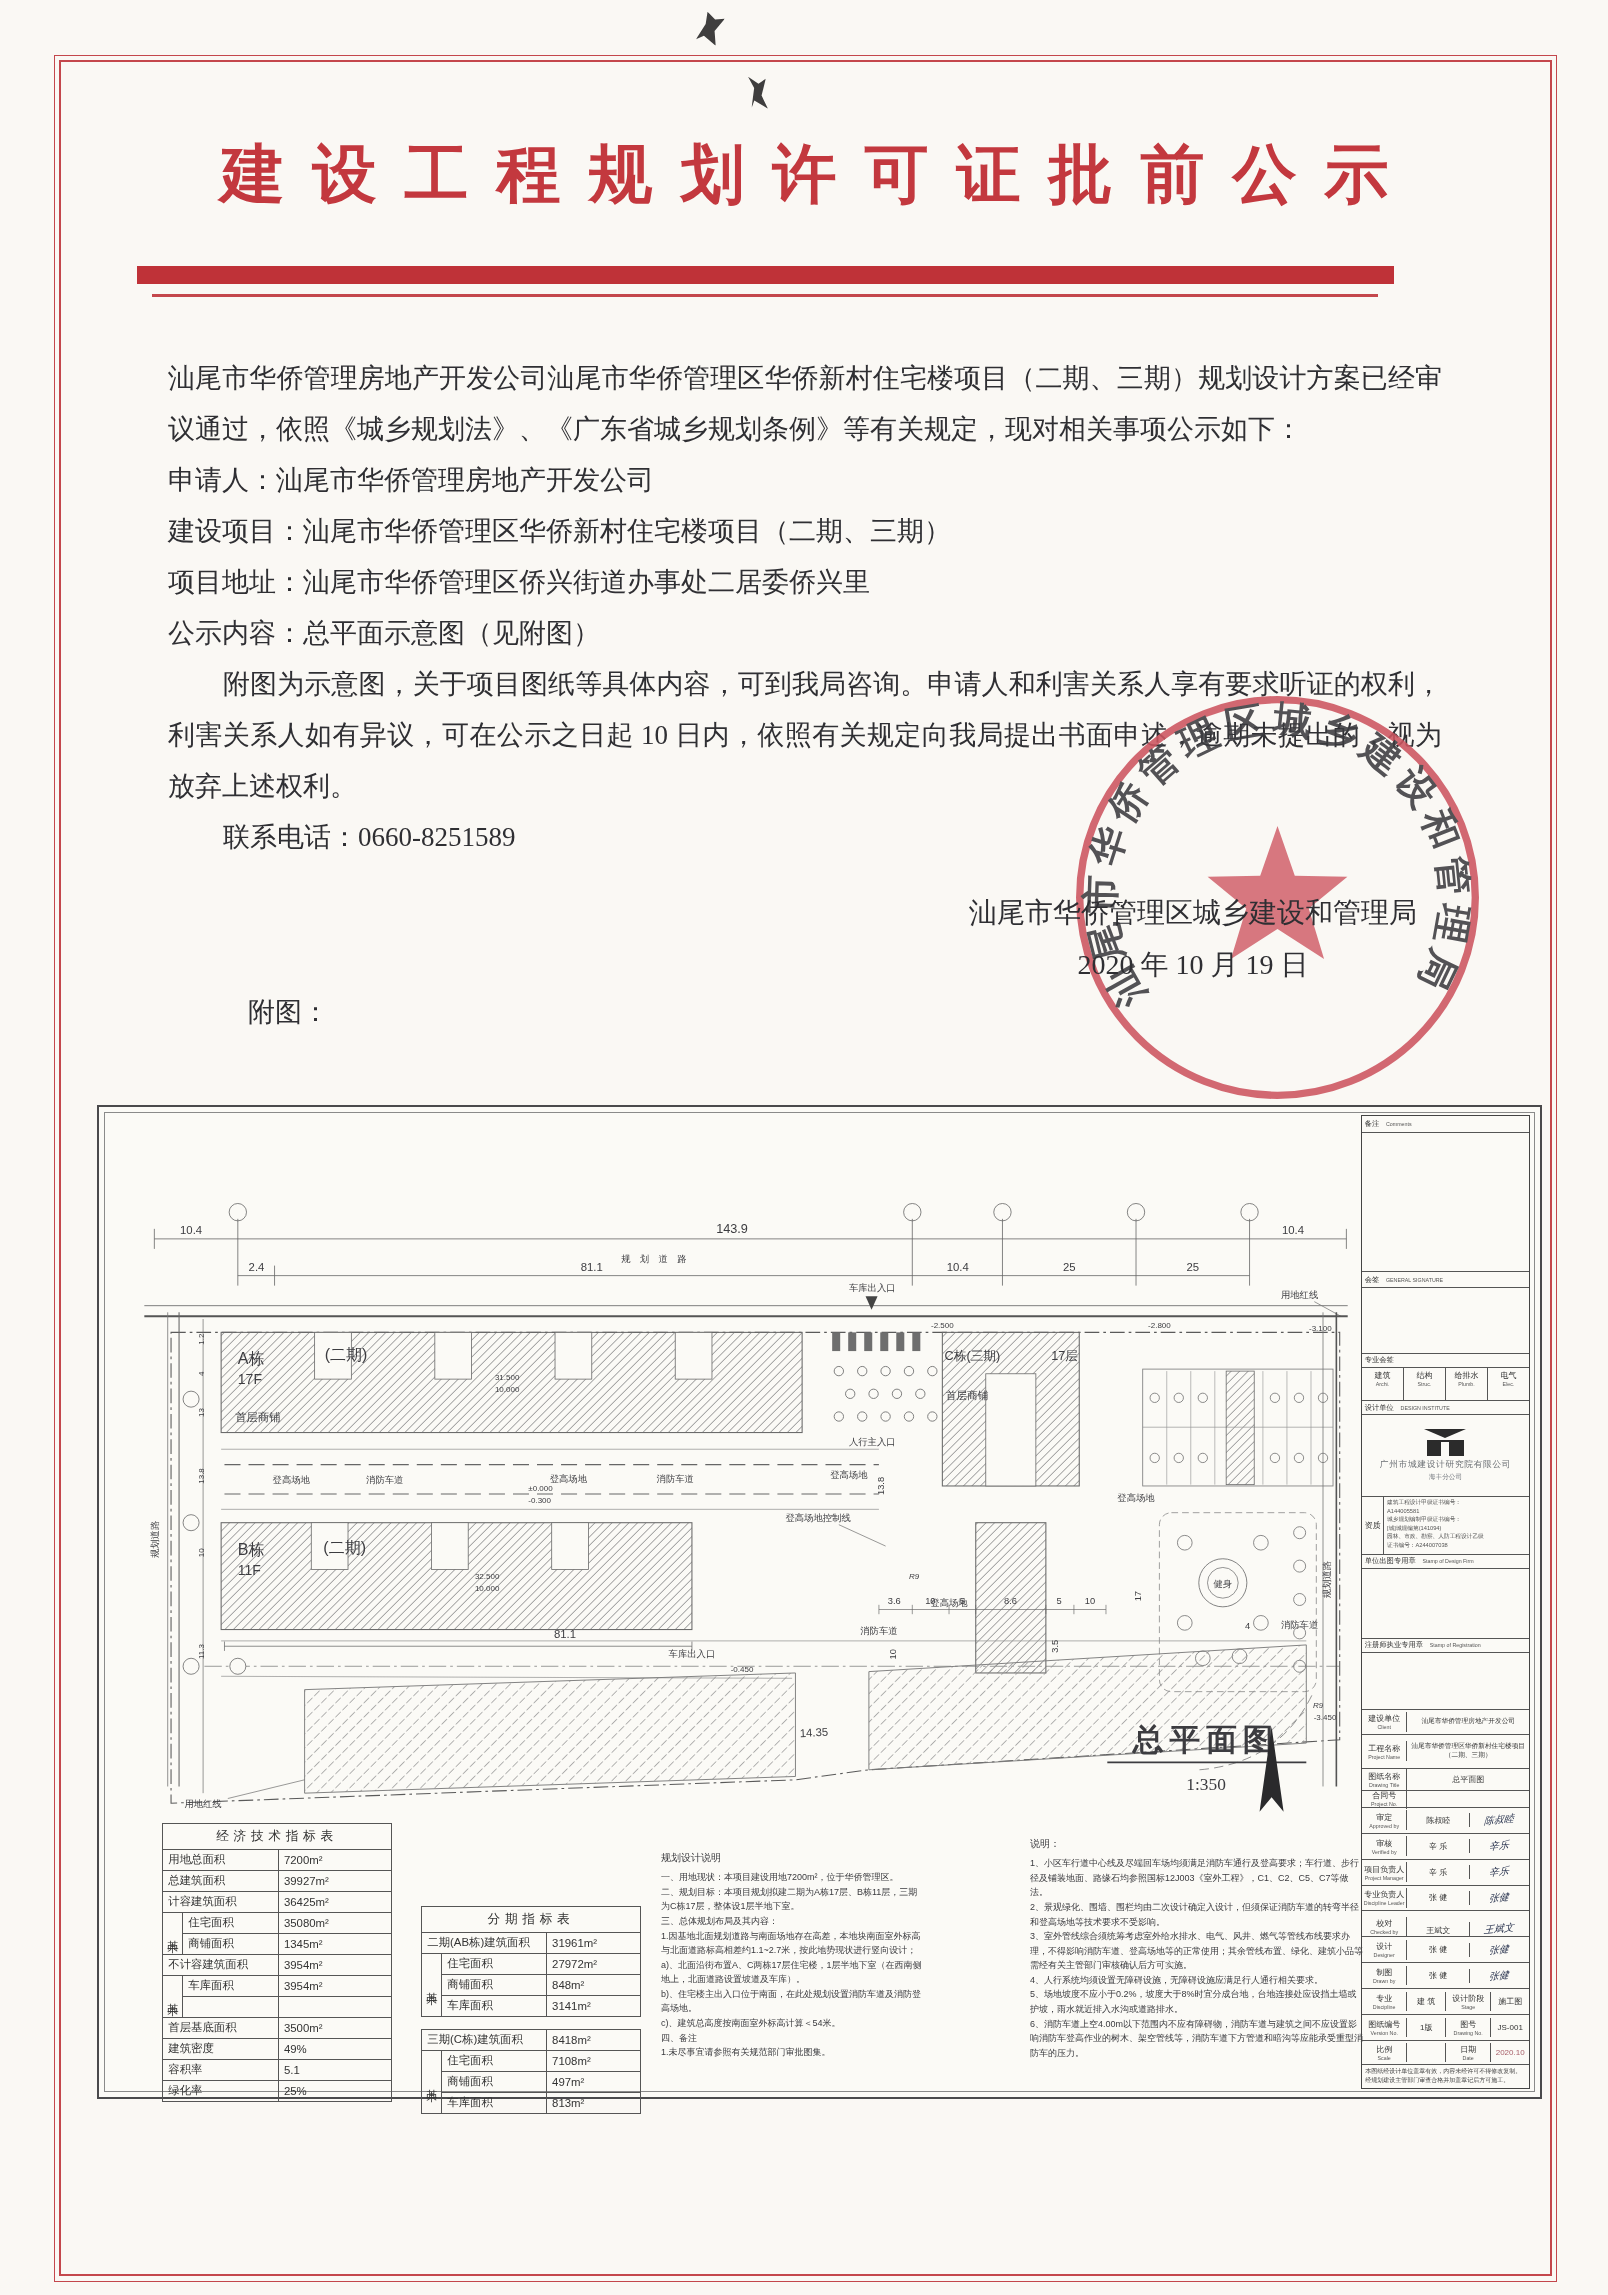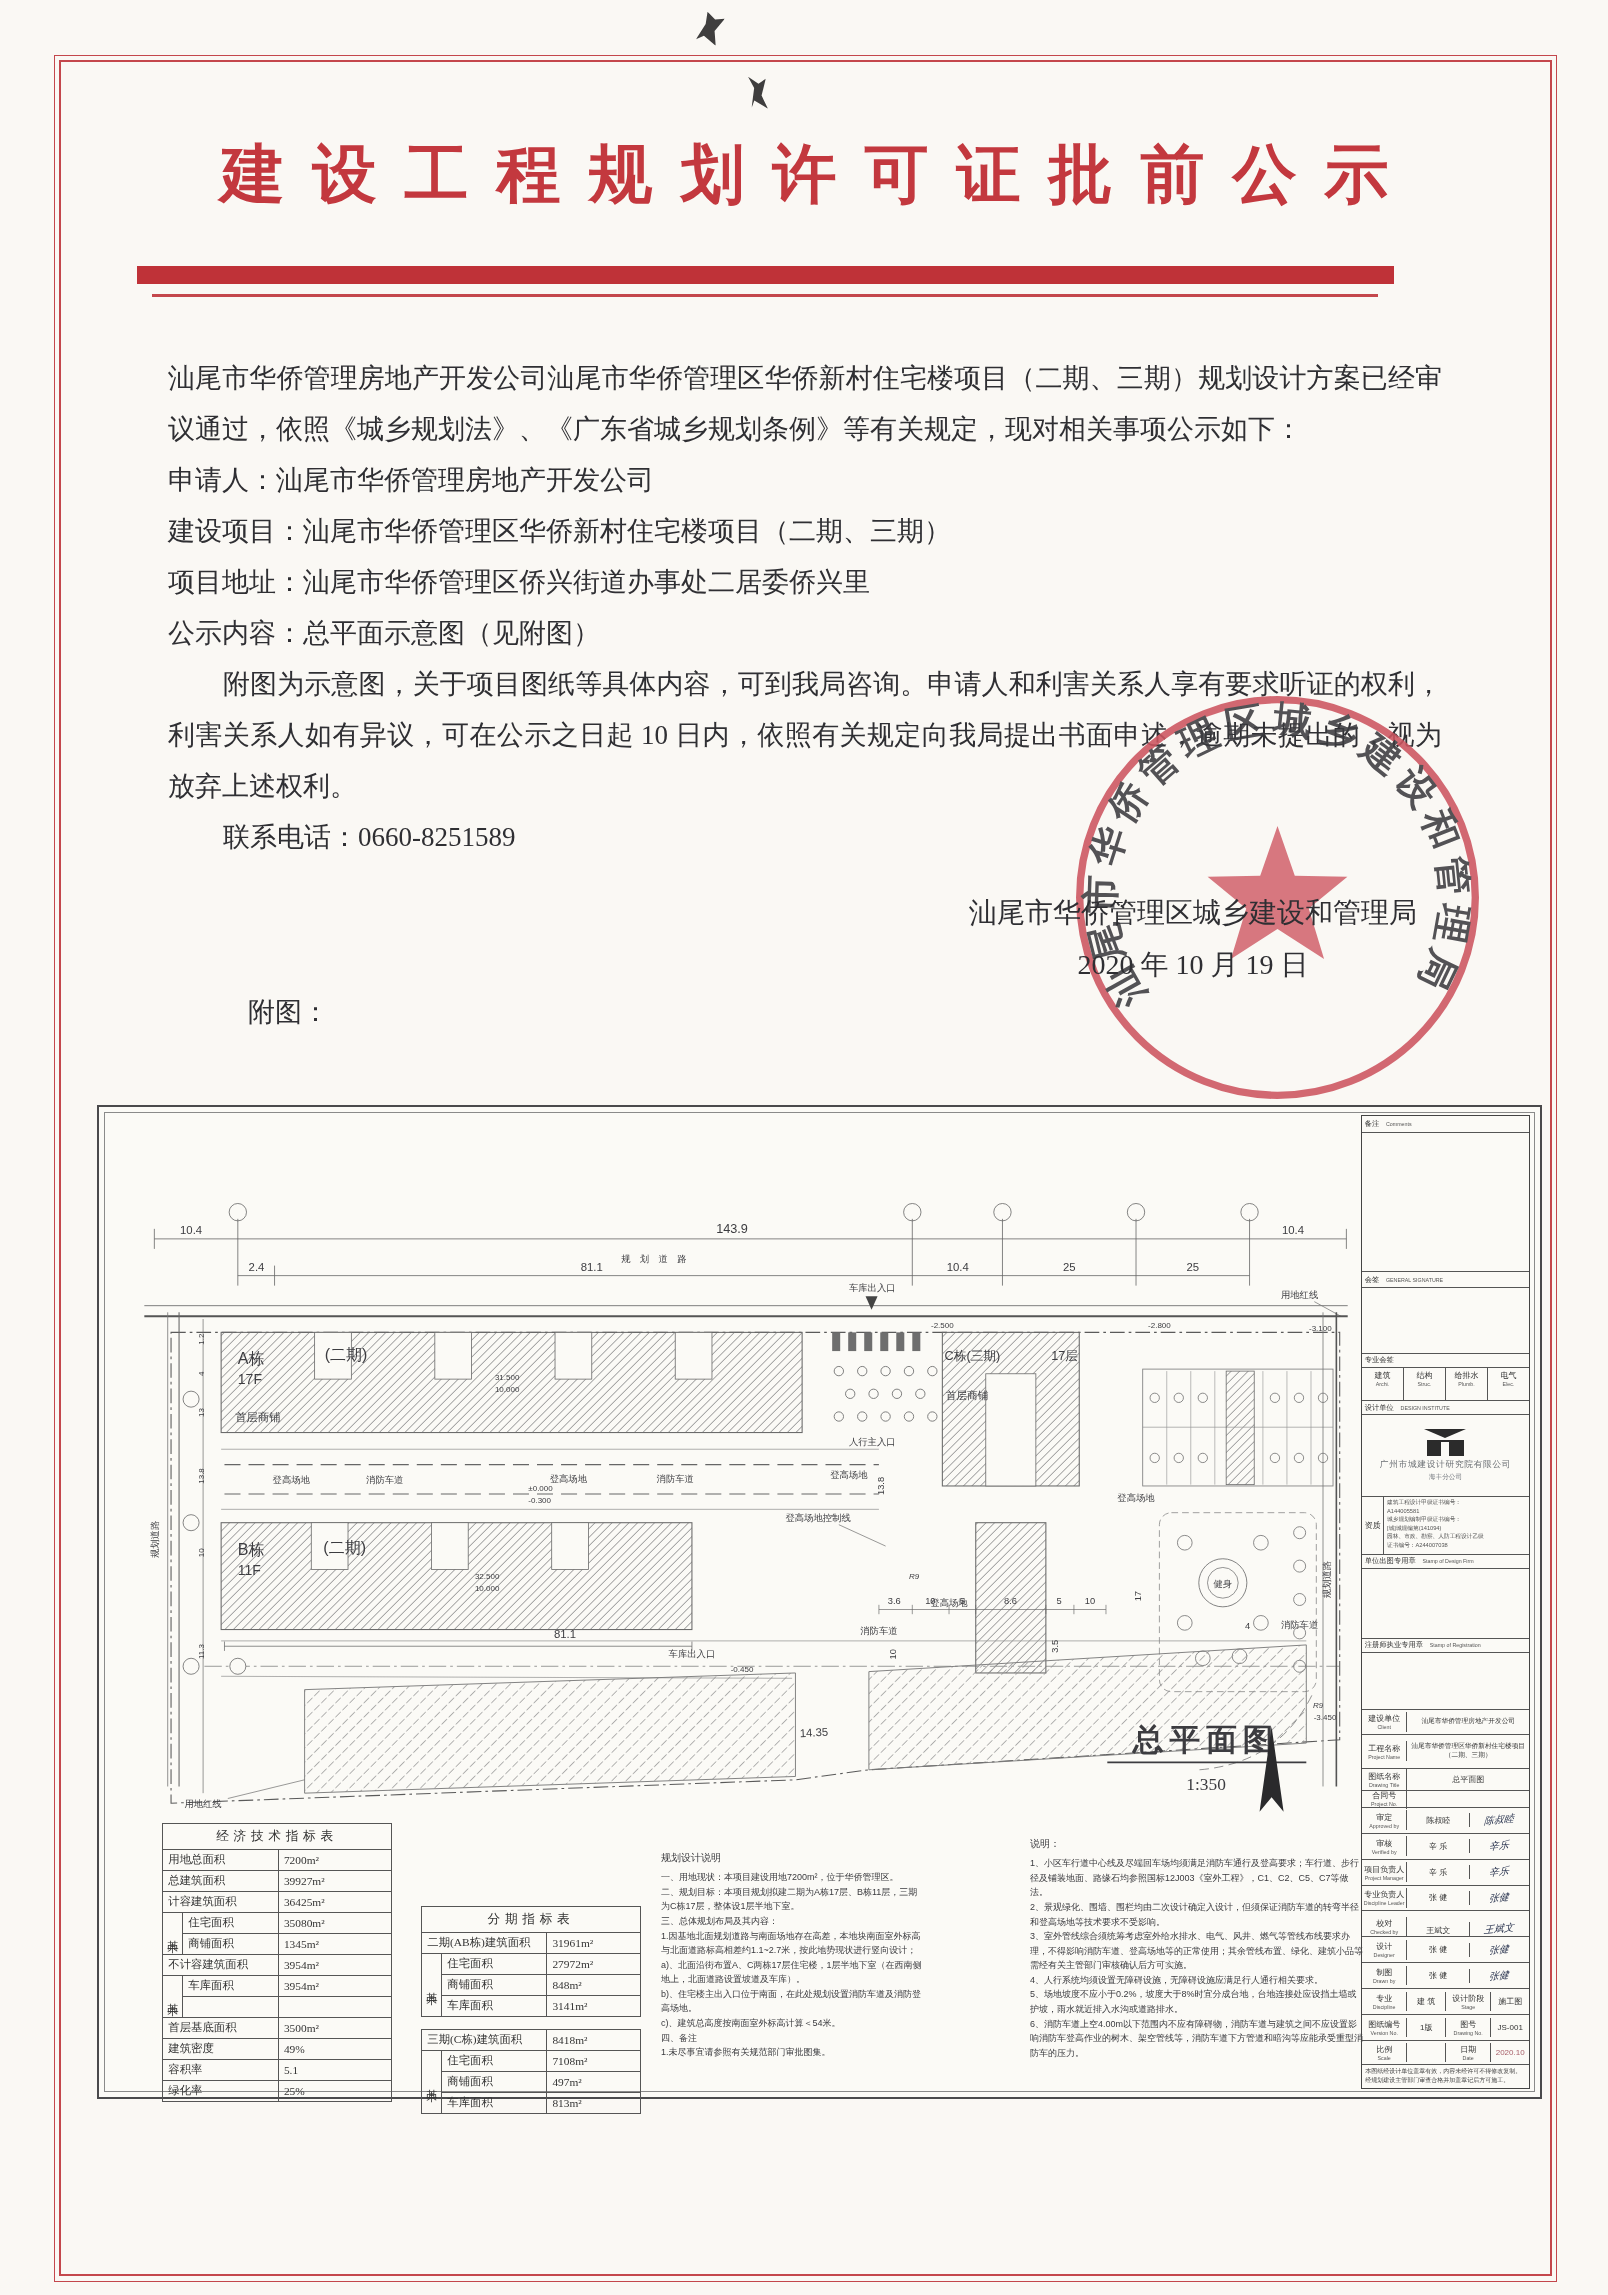--- a/index.html
+++ b/index.html
@@ -29,21 +29,21 @@
   #sheet .inner{position:absolute;left:4.7px;top:4.7px;right:4.7px;bottom:4.7px;border:0.7px solid #8a8a8a;}
   svg{position:absolute;left:5.3px;top:5.3px;font-family:"Liberation Sans","DejaVu Sans",sans-serif;}
   svg text{fill:#3c3c40;}
   .d{font-size:17px;} .s{font-size:14px;} .xs{font-size:12px;} .b{font-size:24px;} .m{font-size:19px;}
   
   .tbl{position:absolute;border-collapse:collapse;font-size:11.4px;color:#333;background:transparent;}
   .tbl th,.tbl td{border:1.3px solid #555;padding:1.3px 5.3px;font-weight:400;}
   .tbl th{font-size:12.7px;letter-spacing:4.7px;padding:4px 2.7px;}
   .tbl td.v{text-align:left;min-width:73px;}
   .tbl td.g{writing-mode:vertical-rl;letter-spacing:2px;padding:1.3px 2px;width:14.7px;text-align:center;}
-  .tbl td{height:17.4px;font-family:Liberation Serif, serif;}
+  .tbl td{height:17.4px;}
   .notes{position:absolute;font-size:9px;line-height:1.62;color:#3a3a3e;}
   .notes .nt{font-size:10px;margin-bottom:4px;}
   .notes div{margin:0;}
   
   #tb{position:absolute;left:1262px;top:8px;width:167px;height:972px;border:1.3px solid #444;display:flex;flex-direction:column;font-size:8px;color:#333;}
   #tb .row{border-bottom:1px solid #555;display:flex;align-items:center;}
   #tb .lab{font-size:7.3px;padding:0.7px 2.7px;}
   #tb .en{font-size:5.3px;color:#555;}
   #tb .split{justify-content:flex-start;gap:4px;text-align:right;}
   #tb .cols{display:flex;width:100%;height:100%;}

